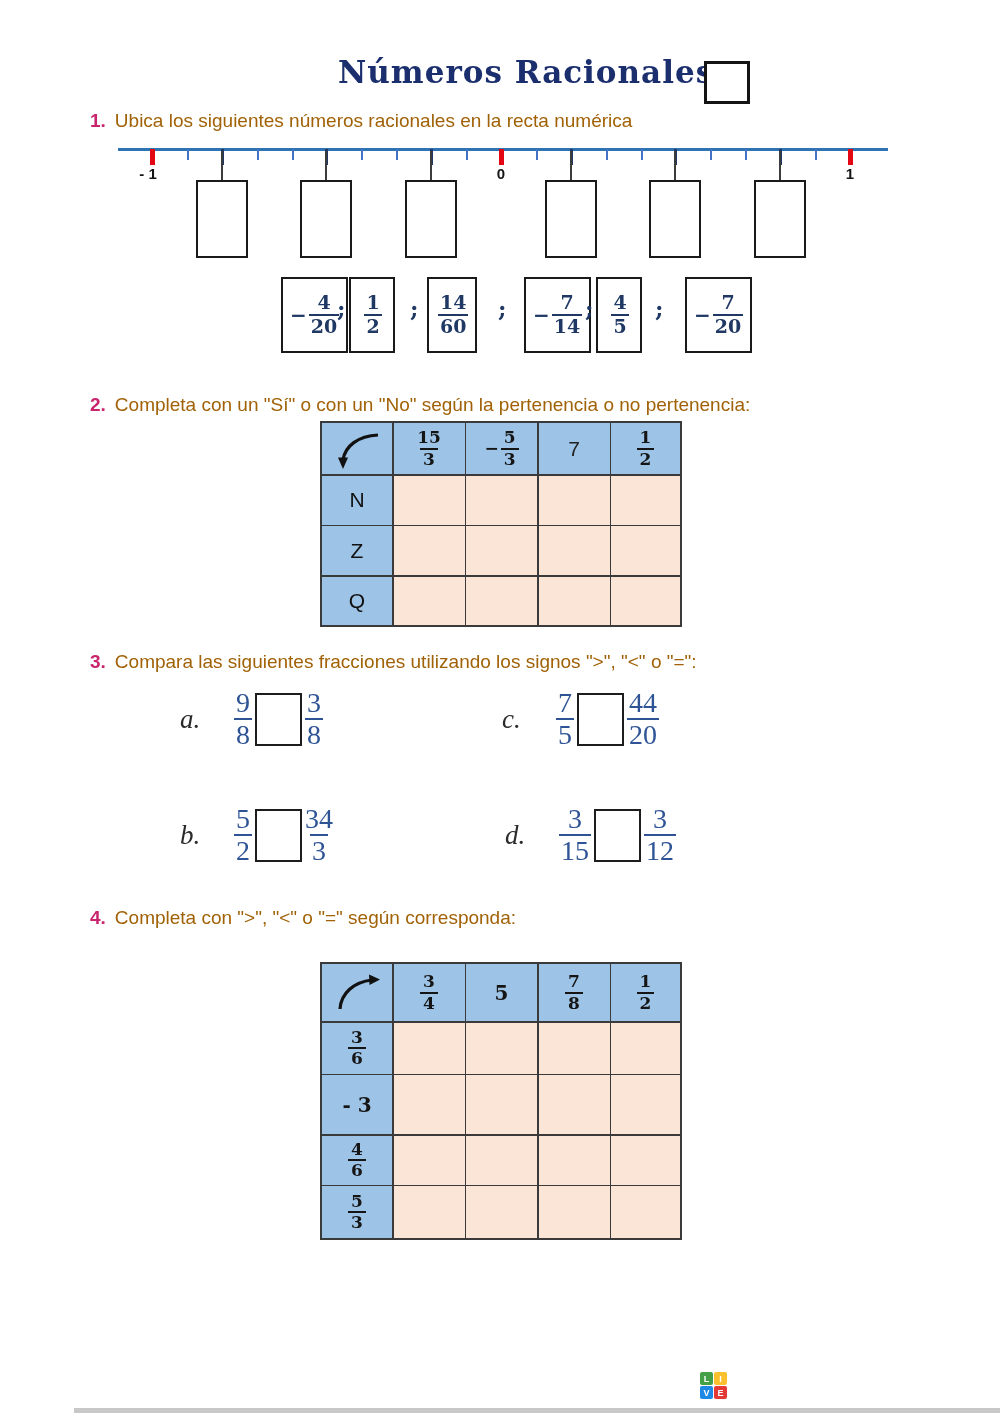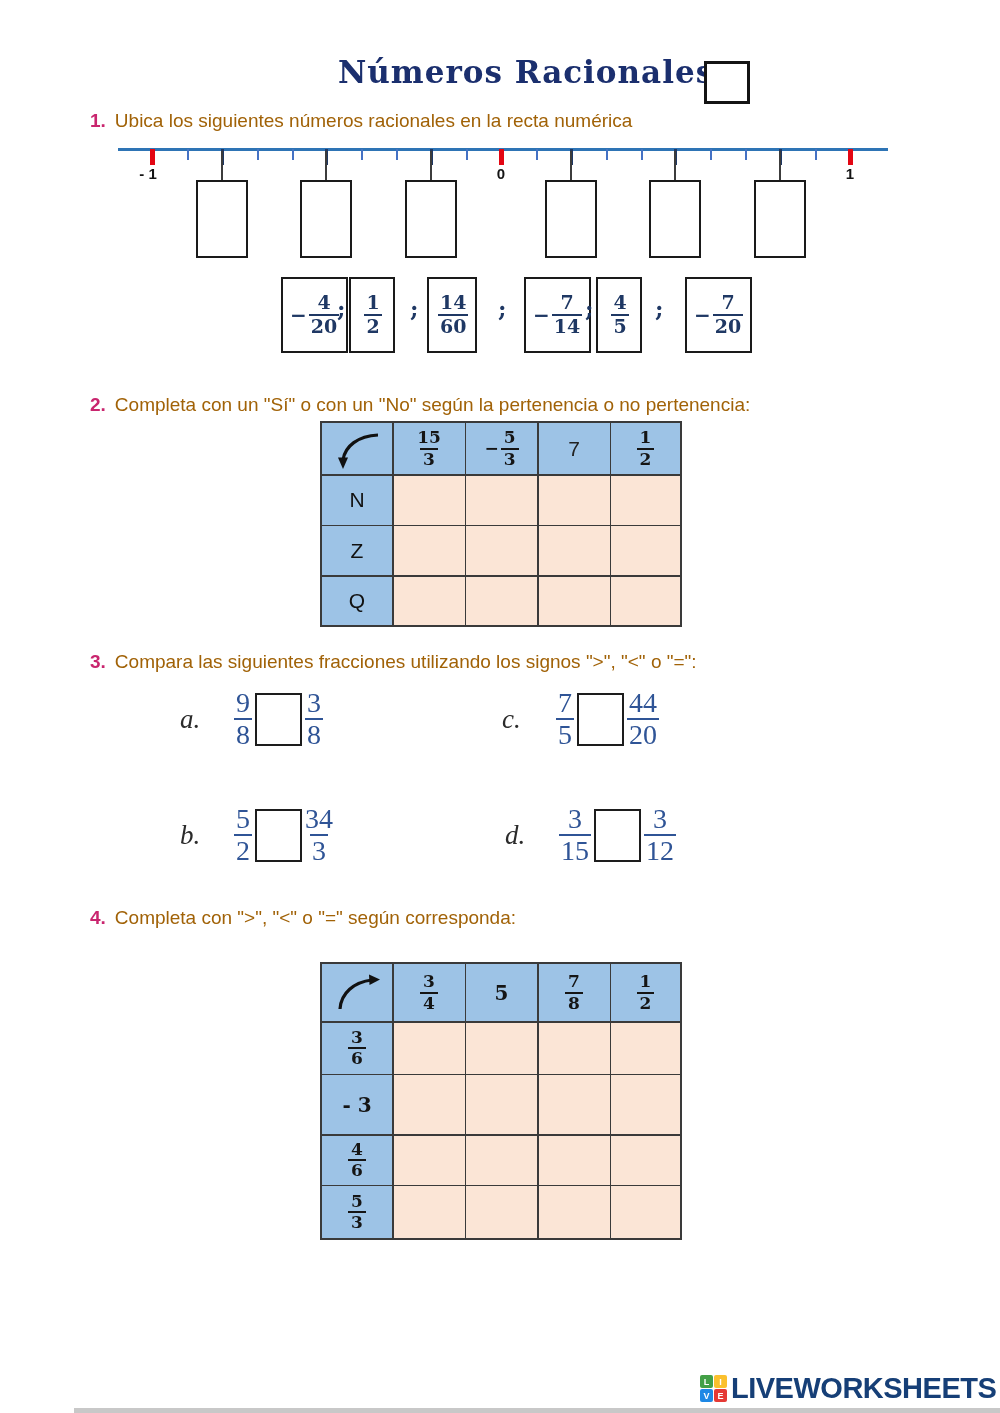--- a/index.html
+++ b/index.html
@@ -399,16 +399,15 @@
   <div class="cell"></div>
 </div>
 
 <div class="brand">
   <div class="logo-grid">
     <span class="logo-sq" style="background:#43a047">L</span>
     <span class="logo-sq" style="background:#fbc02d">I</span>
     <span class="logo-sq" style="background:#1e88e5">V</span>
     <span class="logo-sq" style="background:#e53935">E</span>
   </div>
-  <span class="brand-text">LIVEWORKSHEETS</span>
 </div>
 
 <div class="bottom-strip"></div>
 
 </body></html>

